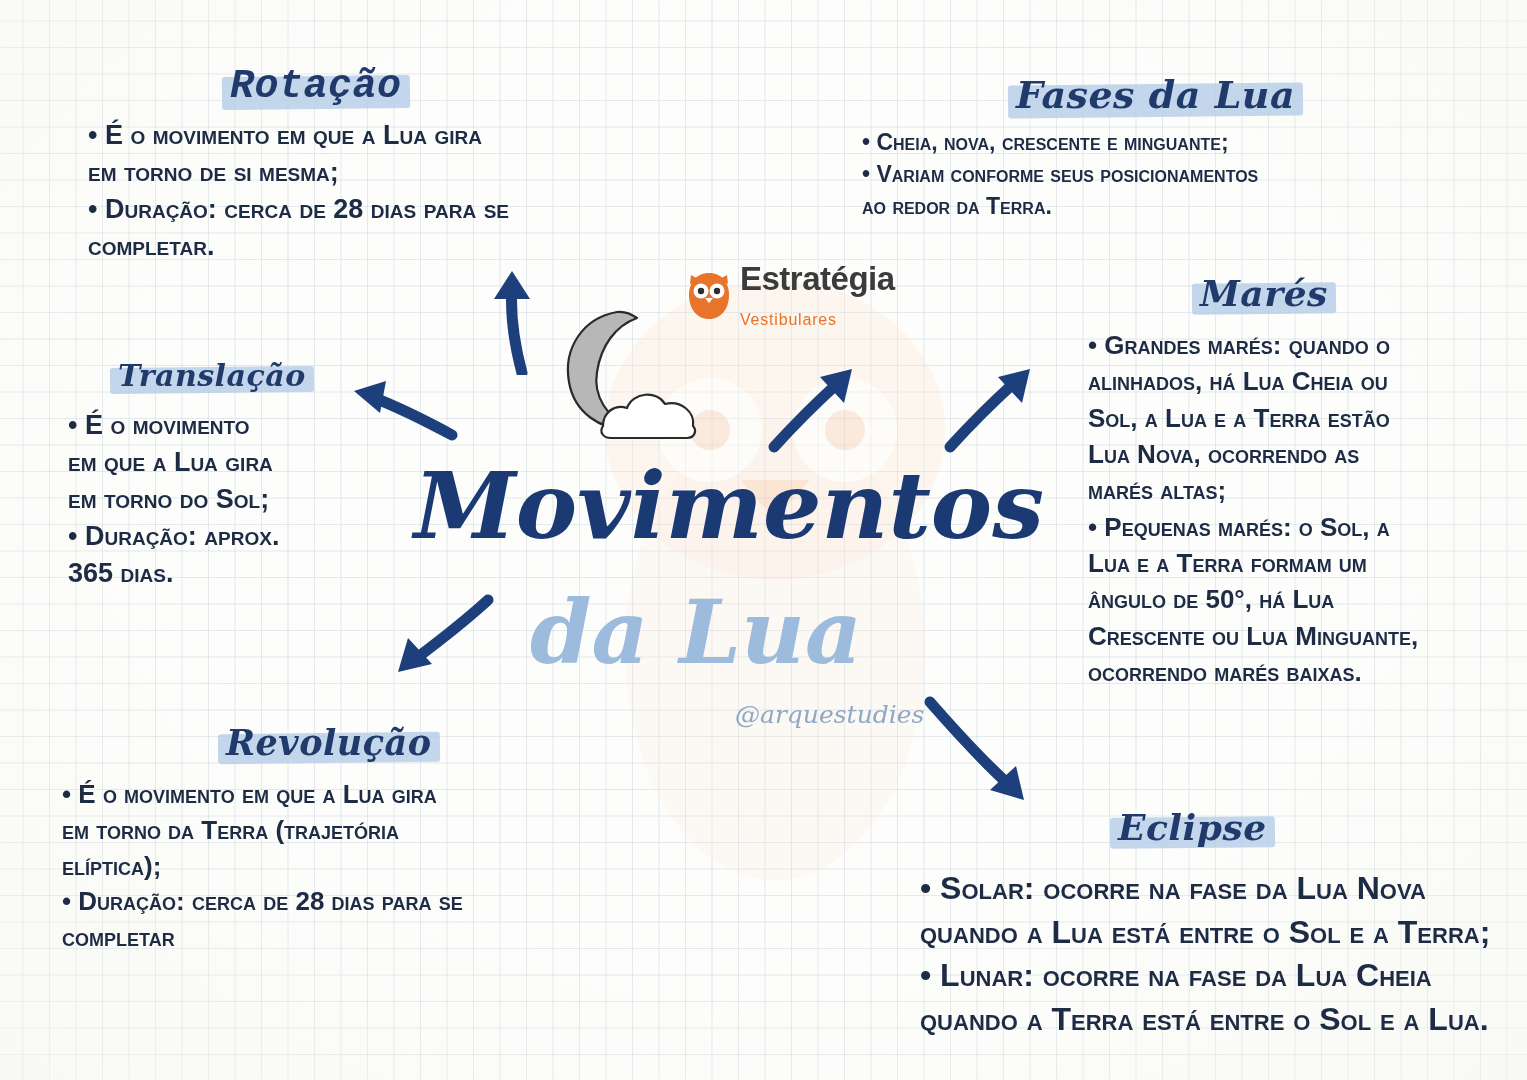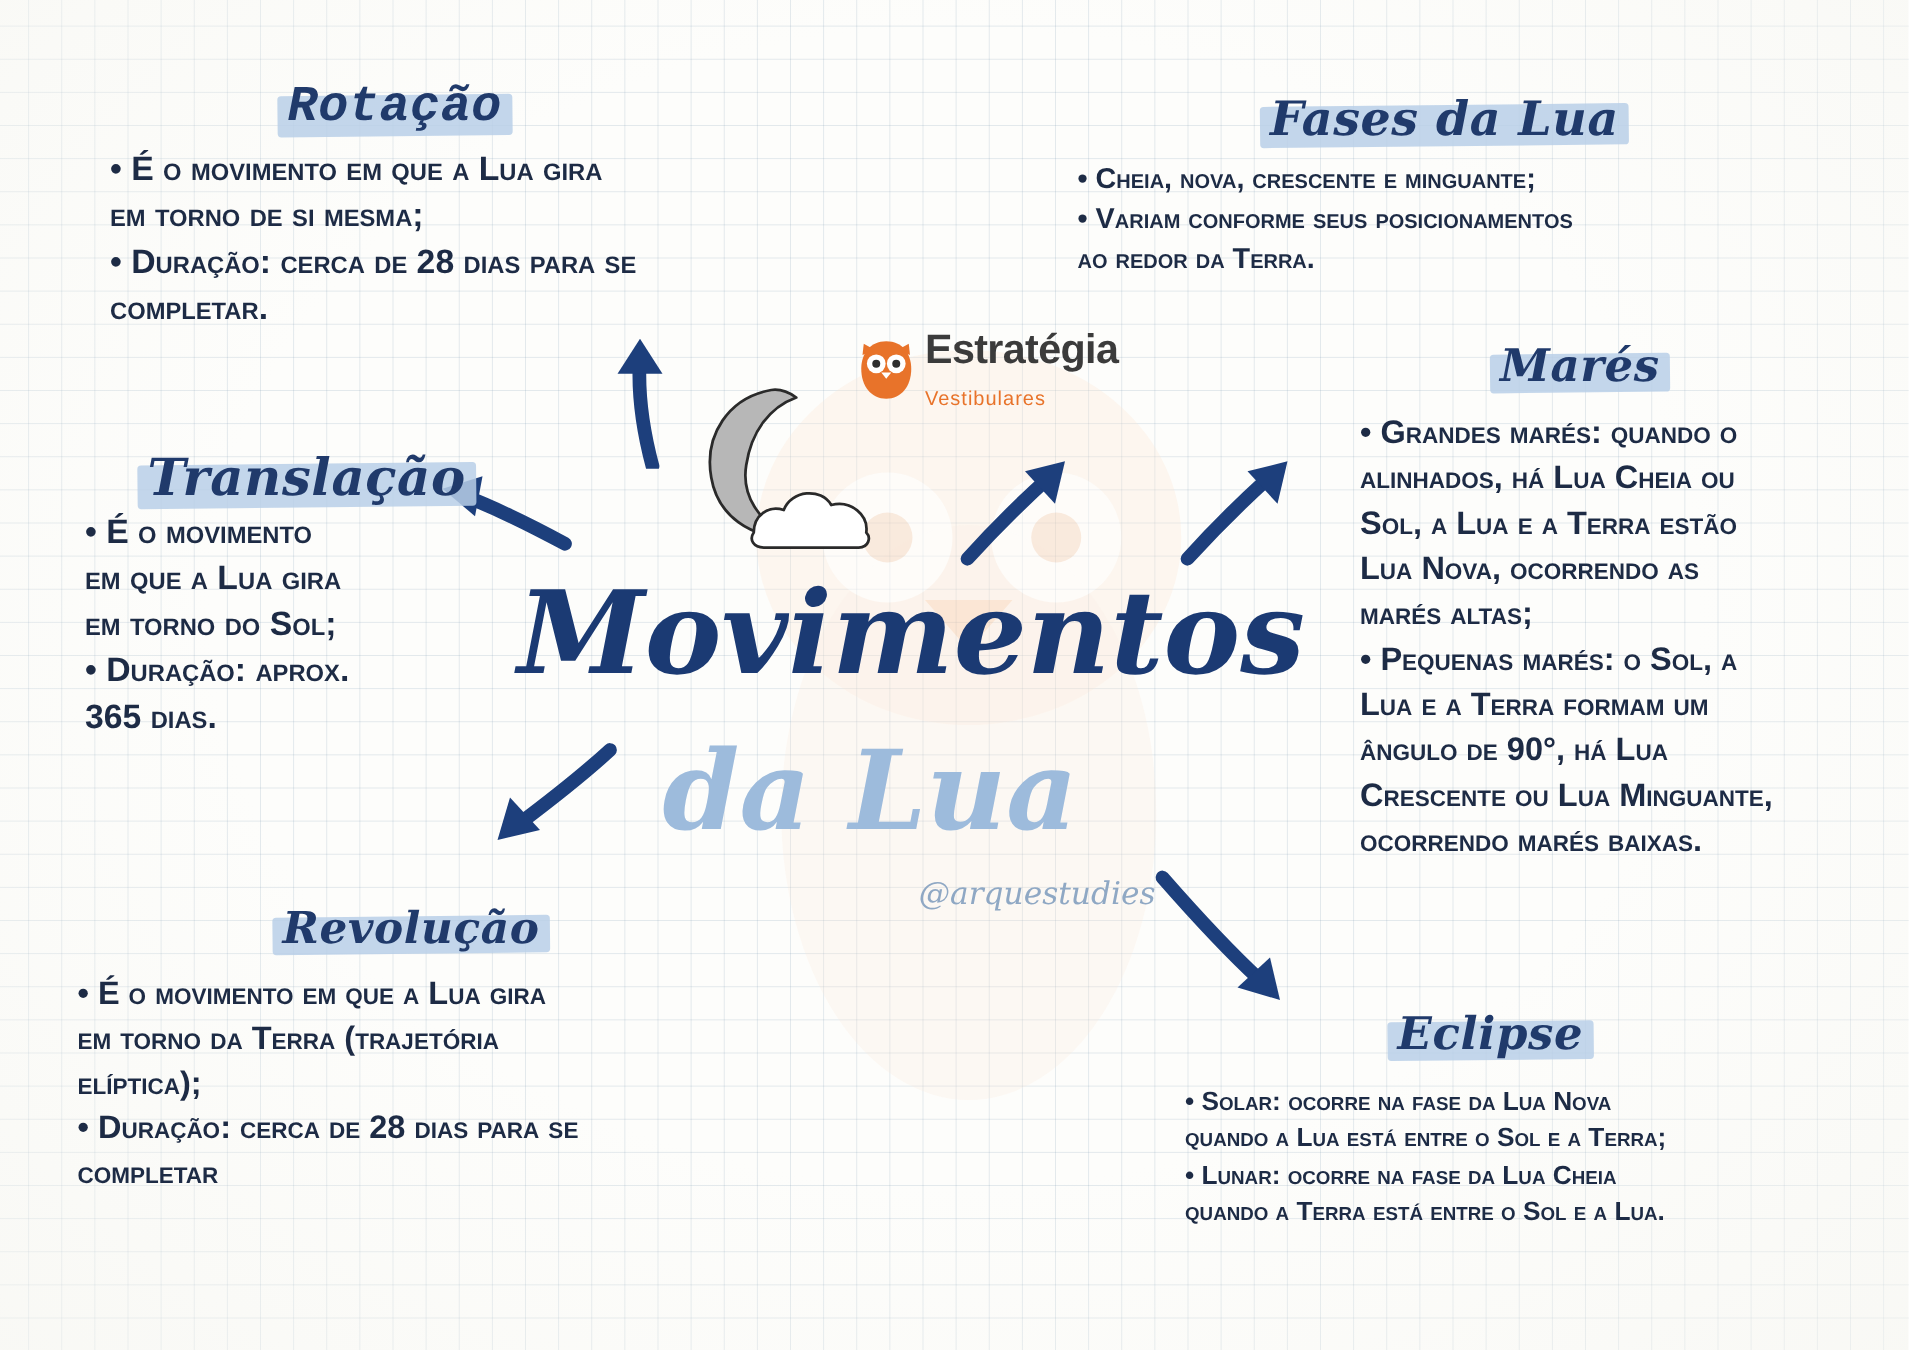--- a/index.html
+++ b/index.html
@@ -234,21 +234,21 @@
   <div class="head" style="left:222px; top:64px; font-size:40px;font-family:Liberation Mono, monospace;">
     <span class="hl">Rotação</span>
   </div>
   <div class="block" style="left:88px; top:118px; width:570px; font-size:27px;">
     <p class="bul">É o movimento em que a Lua gira</p>
     <p class="cont">em torno de si mesma;</p>
     <p class="bul">Duração: cerca de 28 dias para se</p>
     <p class="cont">completar.</p>
   </div>
 
-  <div class="head" style="left:110px; top:358px; font-size:41px;">
+  <div class="head" style="left:110px; top:358px; font-size:30px;">
     <span class="hl">Translação</span>
   </div>
   <div class="block" style="left:68px; top:408px; width:300px; font-size:27px;">
     <p class="bul">É o movimento</p>
     <p class="cont">em que a Lua gira</p>
     <p class="cont">em torno do Sol;</p>
     <p class="bul">Duração: aprox.</p>
     <p class="cont">365 dias.</p>
   </div>
 
@@ -276,28 +276,28 @@
     <span class="hl">Marés</span>
   </div>
   <div class="block" style="left:1056px; top:328px; width:430px; font-size:26px; line-height:1.32;margin-left:32px;">
     <p class="bul">Grandes marés: quando o</p>
     <p class="cont">alinhados, há Lua Cheia ou</p>
     <p class="cont">Sol, a Lua e a Terra estão</p>
     <p class="cont">Lua Nova, ocorrendo as</p>
     <p class="cont">marés altas;</p>
     <p class="bul">Pequenas marés: o Sol, a</p>
     <p class="cont">Lua e a Terra formam um</p>
-    <p class="cont">ângulo de 90°, há Lua</p>
+    <p class="cont">ângulo de 50°, há Lua</p>
     <p class="cont">Crescente ou Lua Minguante,</p>
     <p class="cont">ocorrendo marés baixas.</p>
   </div>
 
   <div class="head" style="left:1110px; top:806px; font-size:36px;">
     <span class="hl">Eclipse</span>
   </div>
-  <div class="block" style="left:948px; top:868px; width:580px; font-size:21px;">
+  <div class="block" style="left:920px; top:868px; width:580px; font-size:32px;">
     <p class="bul">Solar: ocorre na fase da Lua Nova</p>
     <p class="cont">quando a Lua está entre o Sol e a Terra;</p>
     <p class="bul">Lunar: ocorre na fase da Lua Cheia</p>
     <p class="cont">quando a Terra está entre o Sol e a Lua.</p>
   </div>
 
 </div>
 
 </body></html>

